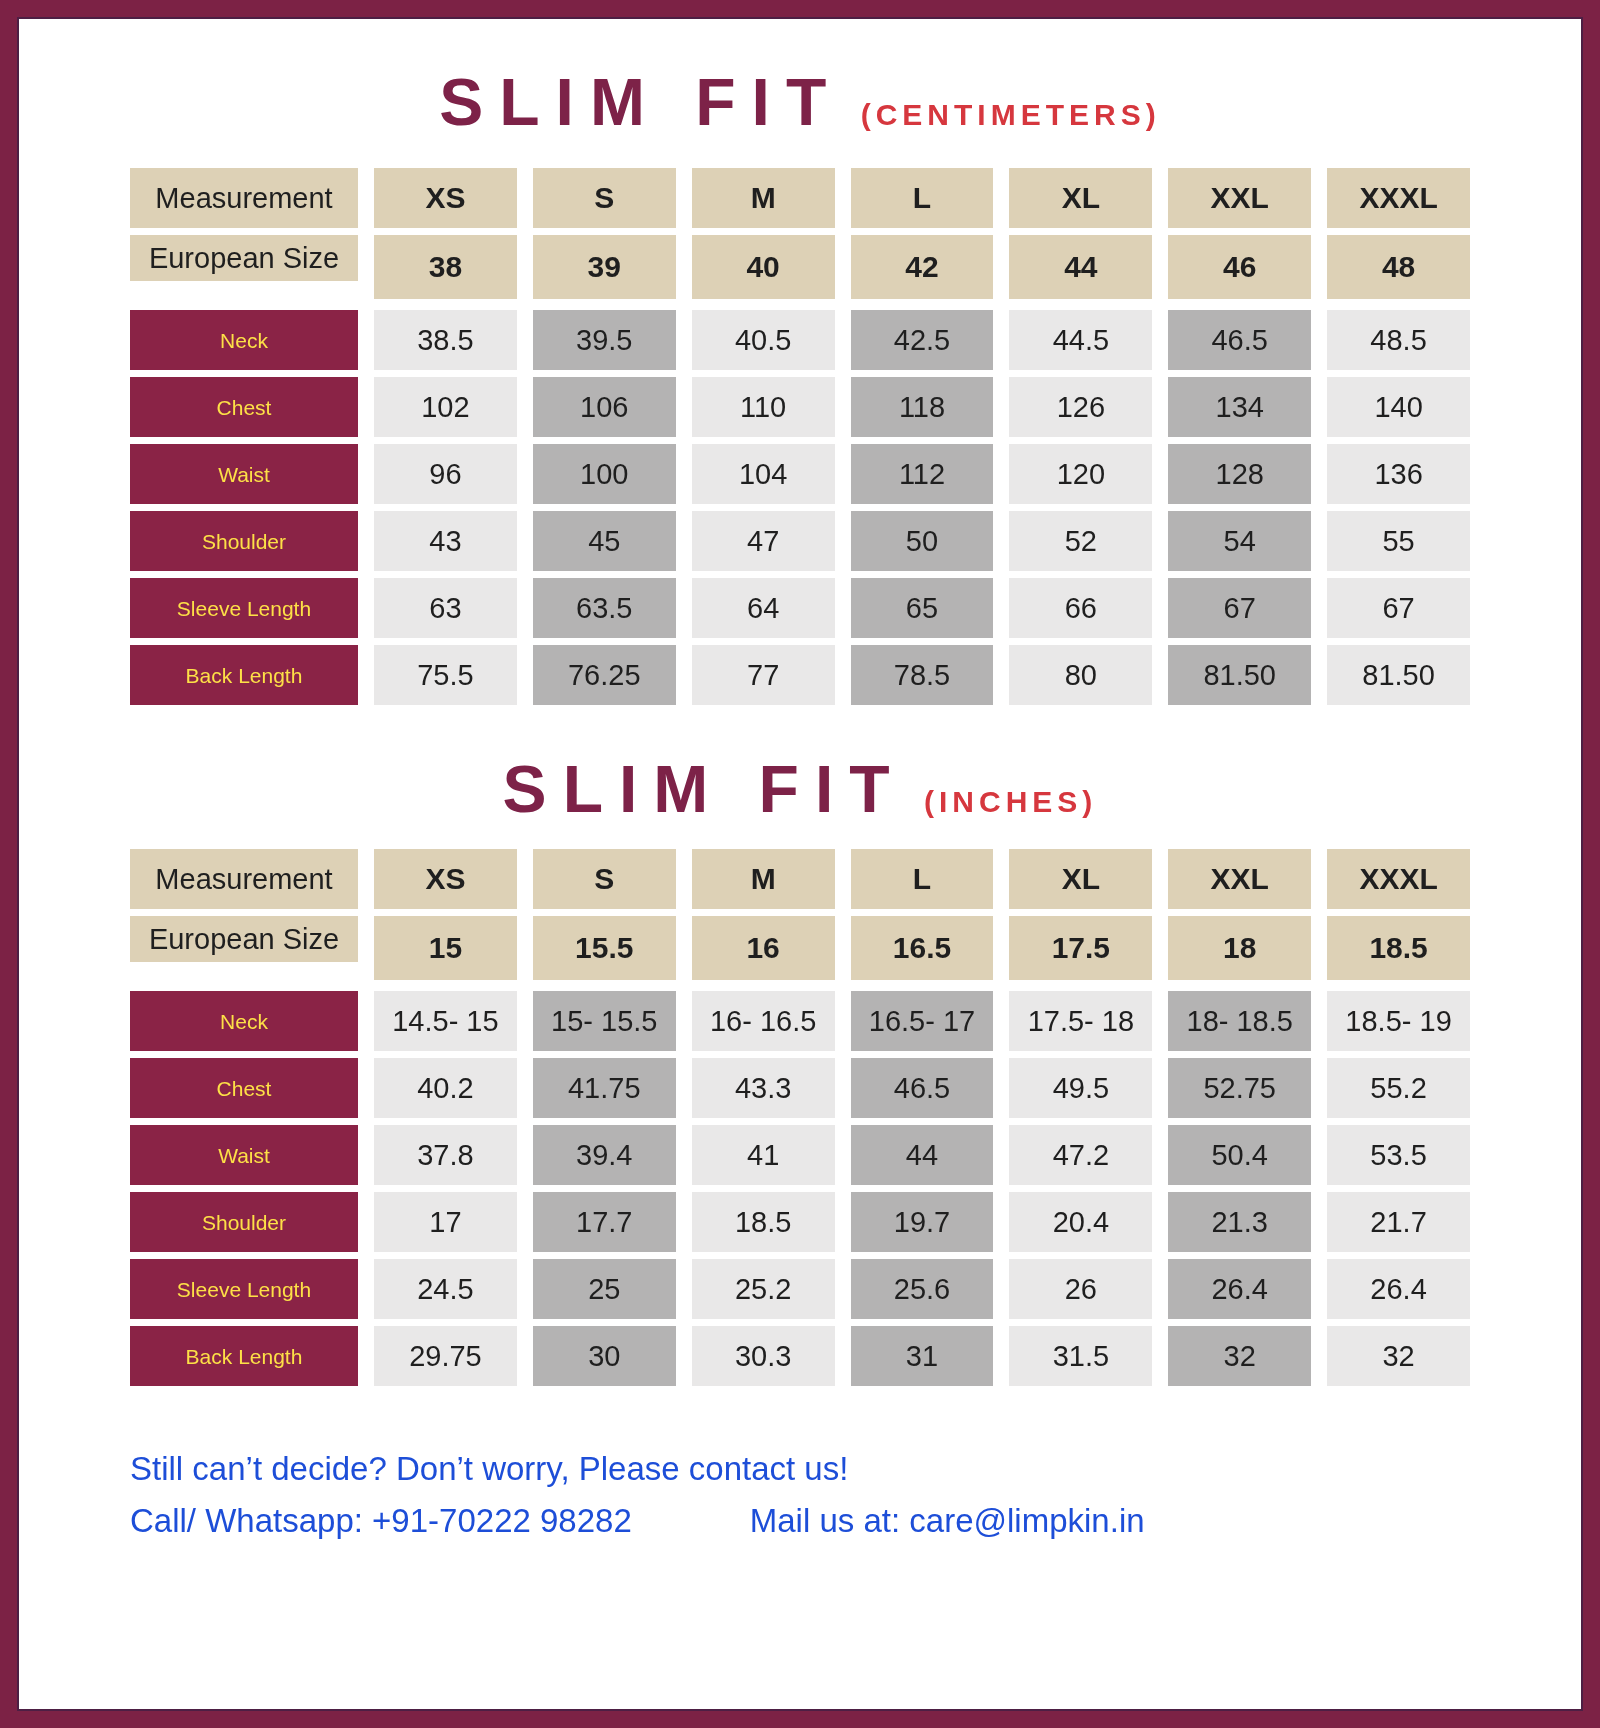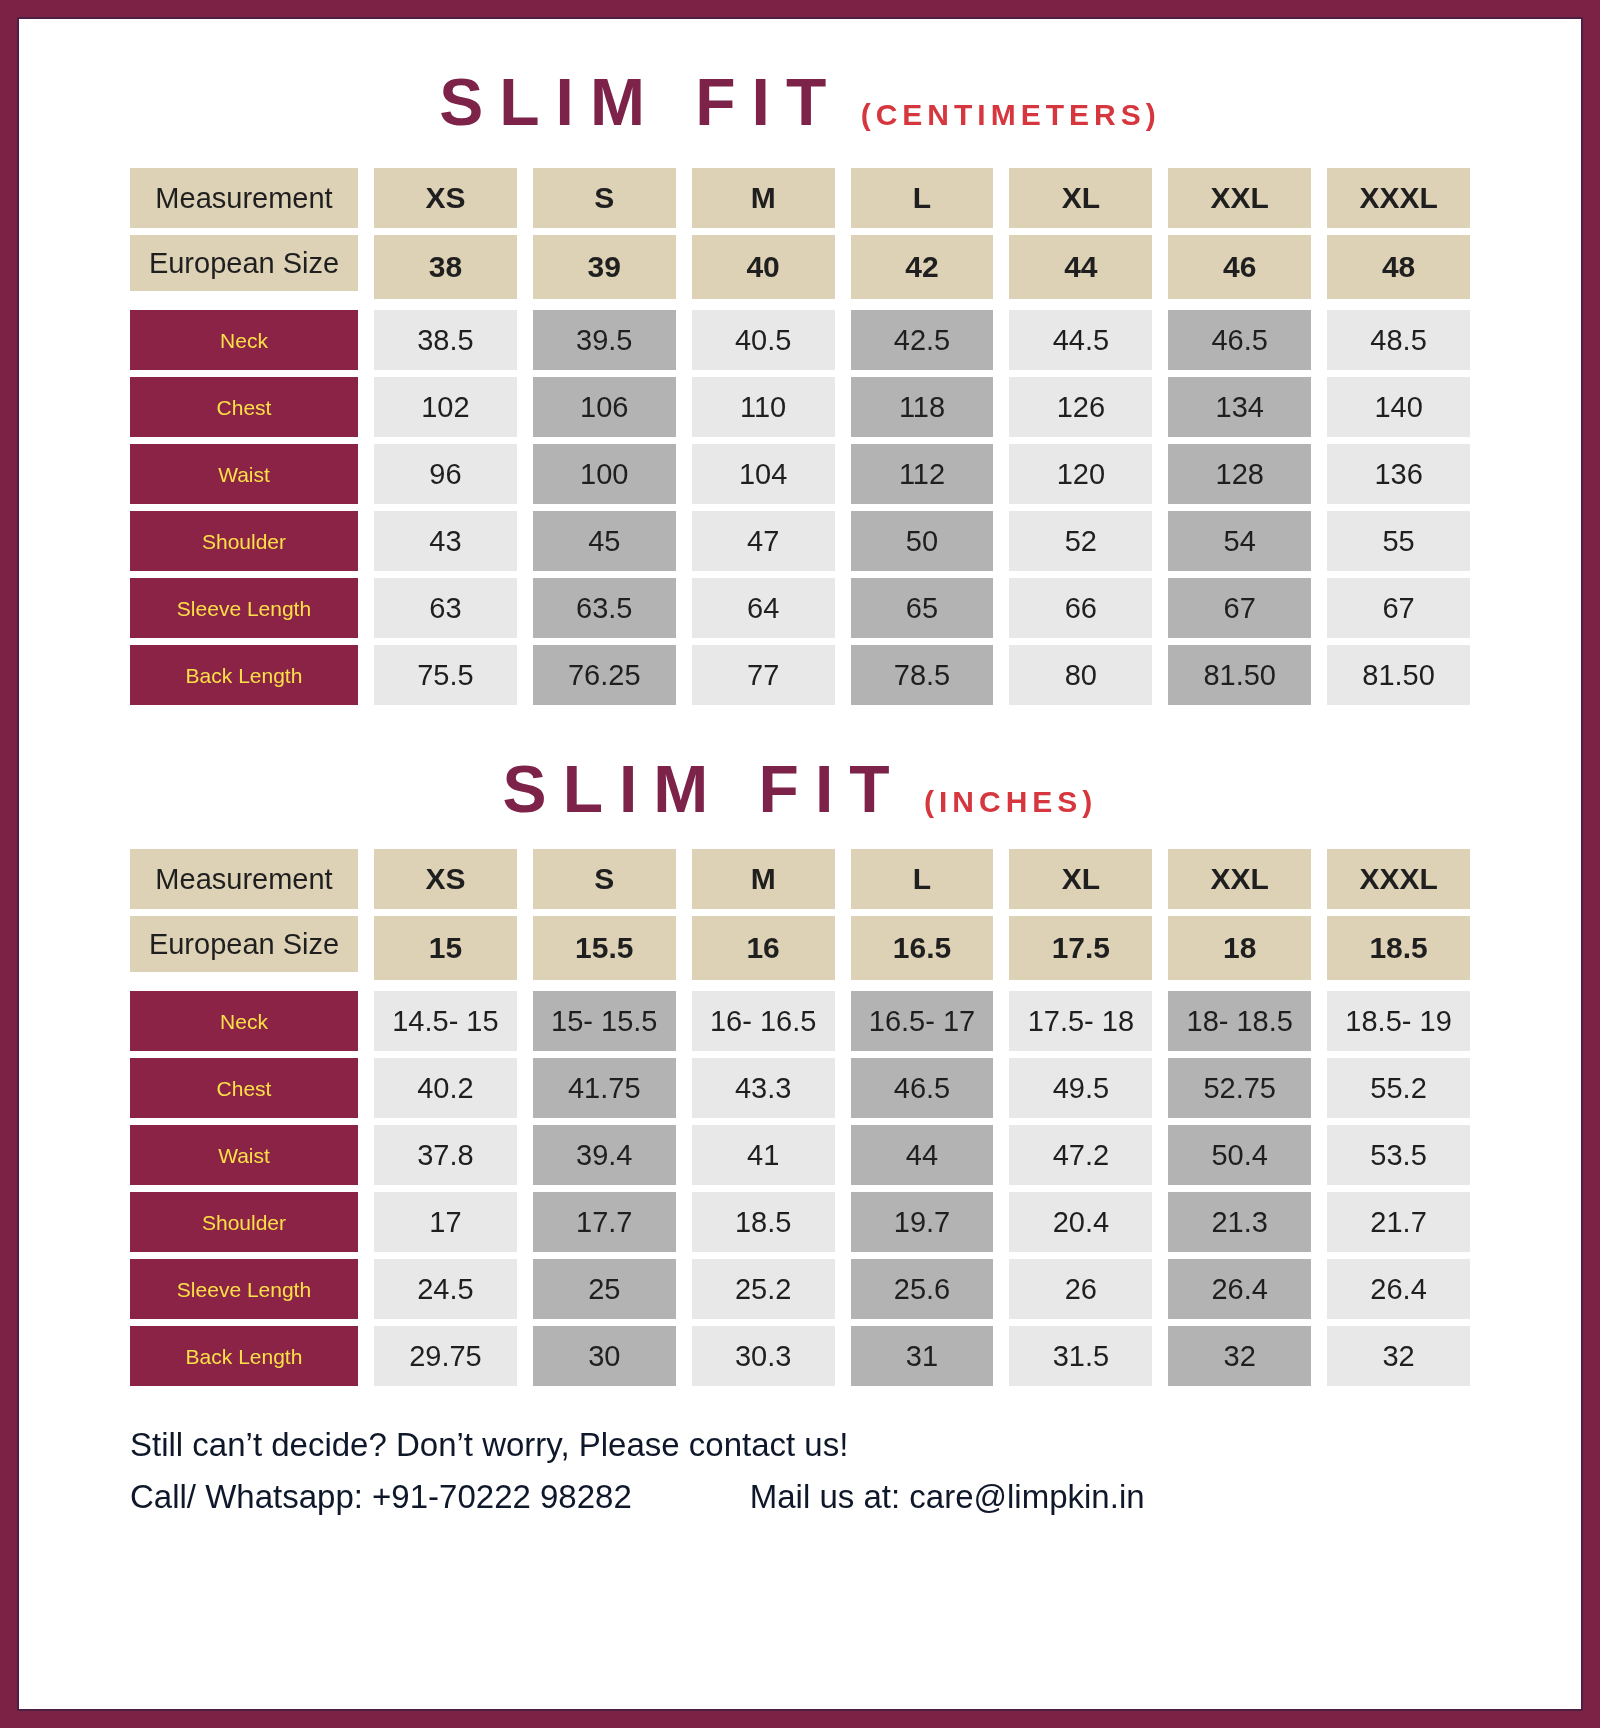--- a/index.html
+++ b/index.html
@@ -51,33 +51,33 @@
     height: 60px;
     display: flex;
     align-items: center;
     justify-content: center;
     font-size: 29px;
     line-height: 1;
   }
   .cell.head-tan { background: #ddd1b6; font-weight: 400; }
   .cell.size-tan { background: #ddd1b6; font-weight: 700; font-size: 30px; }
   .cell.euro-tan { background: #ddd1b6; font-weight: 700; font-size: 30px; height: 64px; }
-  .cell.euro-label { background: #ddd1b6; font-weight: 400; height: 56px; }
+  .cell.euro-label { background: #ddd1b6; font-weight: 400; height: 46px; }
   .cell.row-label {
     background: #8a2346;
     color: #fde047;
     font-weight: 400;
     font-size: 21px;
   }
   .cell.val-light { background: #e9e8e8; }
   .cell.val-dark  { background: #b4b3b3; }
   .footer {
-    margin-top: 40px;
+    margin-top: 64px;
     font-size: 33px;
-    color: #0f172a;
+    color: #1d4ed8;
   }
   .footer .line1 { margin-bottom: 14px; }
   .footer .call { margin-right: 118px; }
 </style>
 </head>
 <body>
 
 <div class="frame">
   <div class="content">
 

